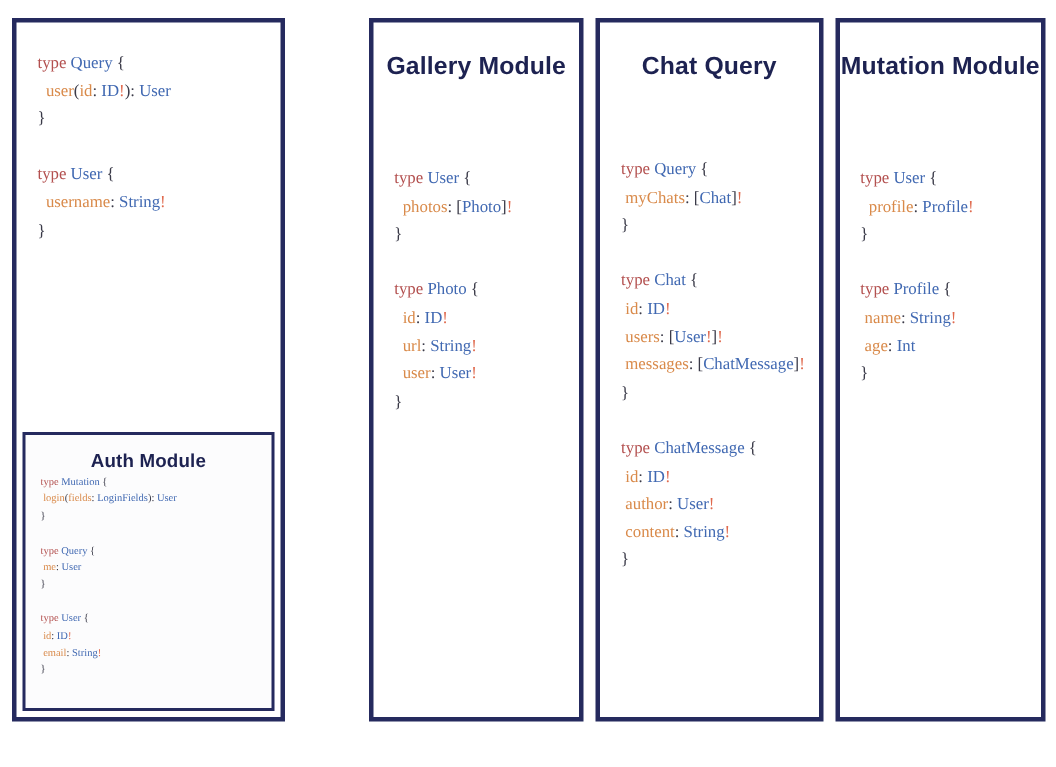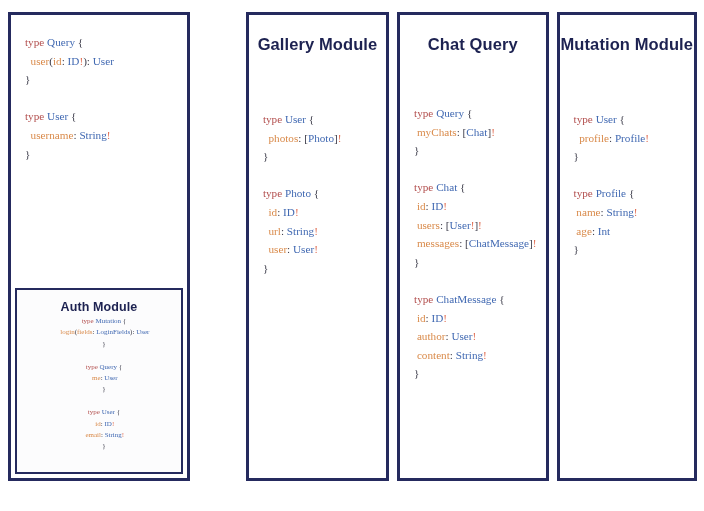--- a/index.html
+++ b/index.html
@@ -60,21 +60,20 @@
     font-size: 11.2px;
     line-height: 18.6px;
     white-space: pre;
     color: #3a3a48;
     padding: 0 0 0 14px;
   }
   .code.tiny {
     font-size: 7px;
     line-height: 11.4px;
     padding-left: 10px;
-    text-align: center;
   }
 
   
   .t-kw    { color: #b3504f; }   
   .t-type  { color: #4169b2; }   
   .t-field { color: #d98a4a; }   
   .t-punct { color: #3a3a48; }   
   .t-bang  { color: #e06a4e; }   
 
   .spacer { flex: 1 1 auto; }

